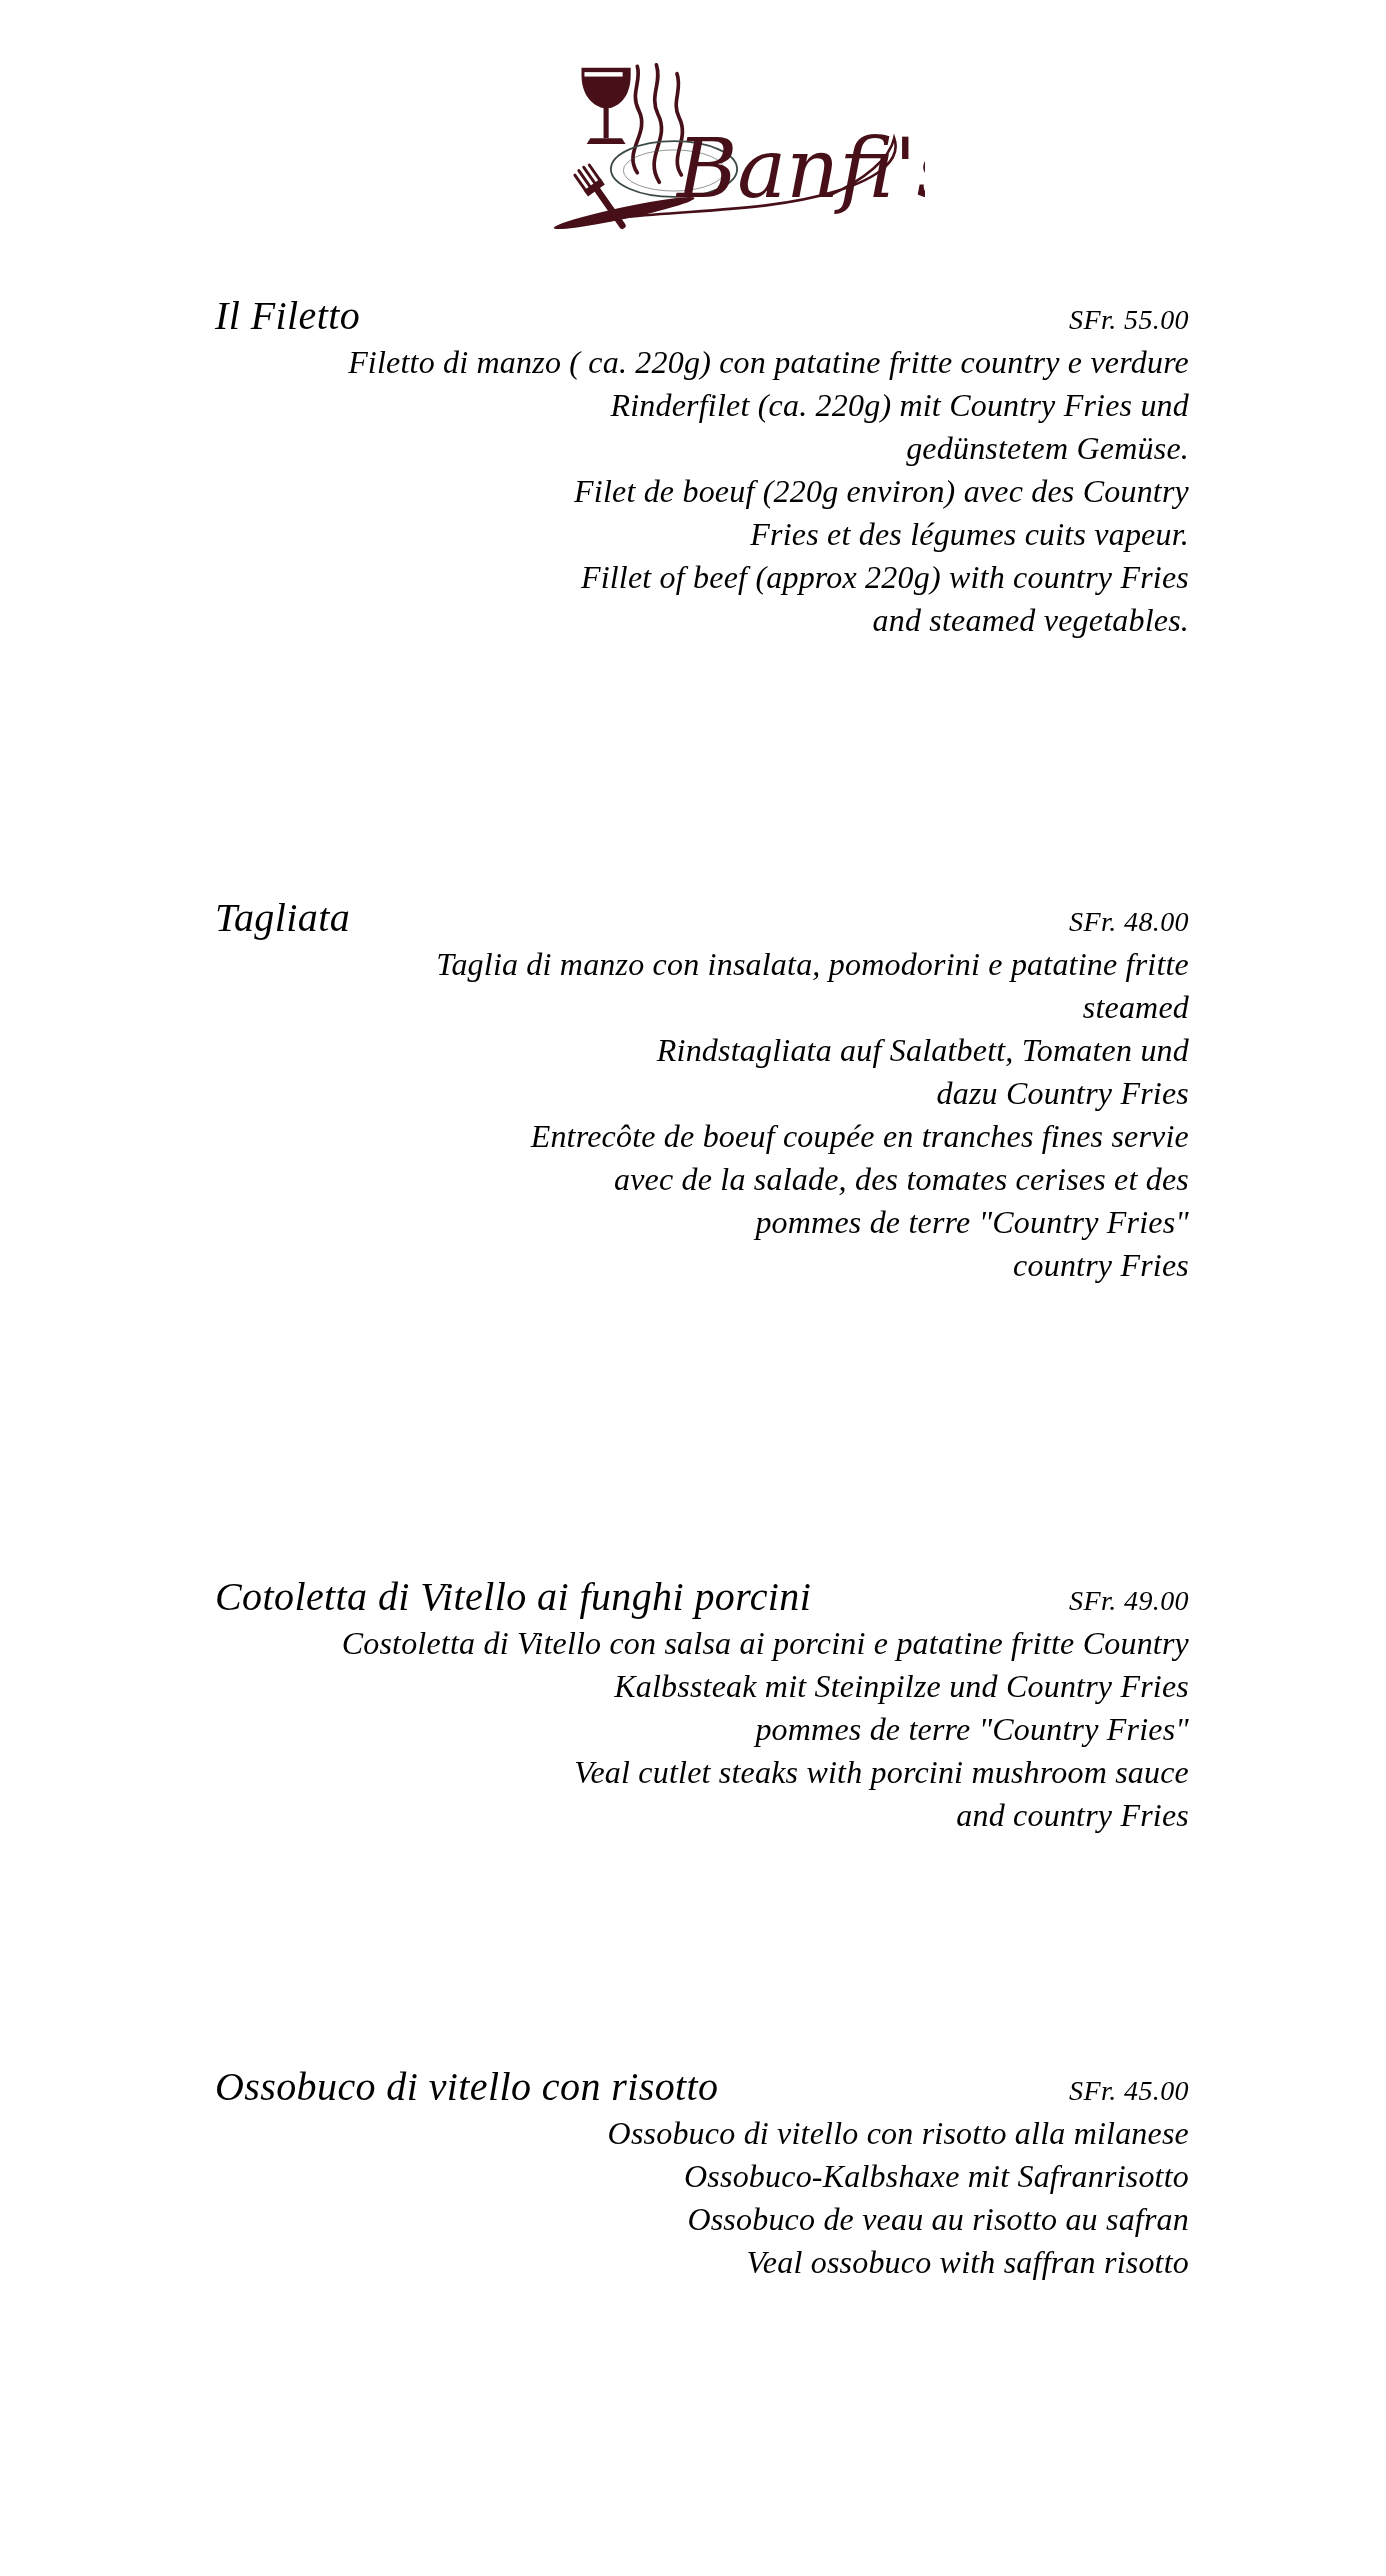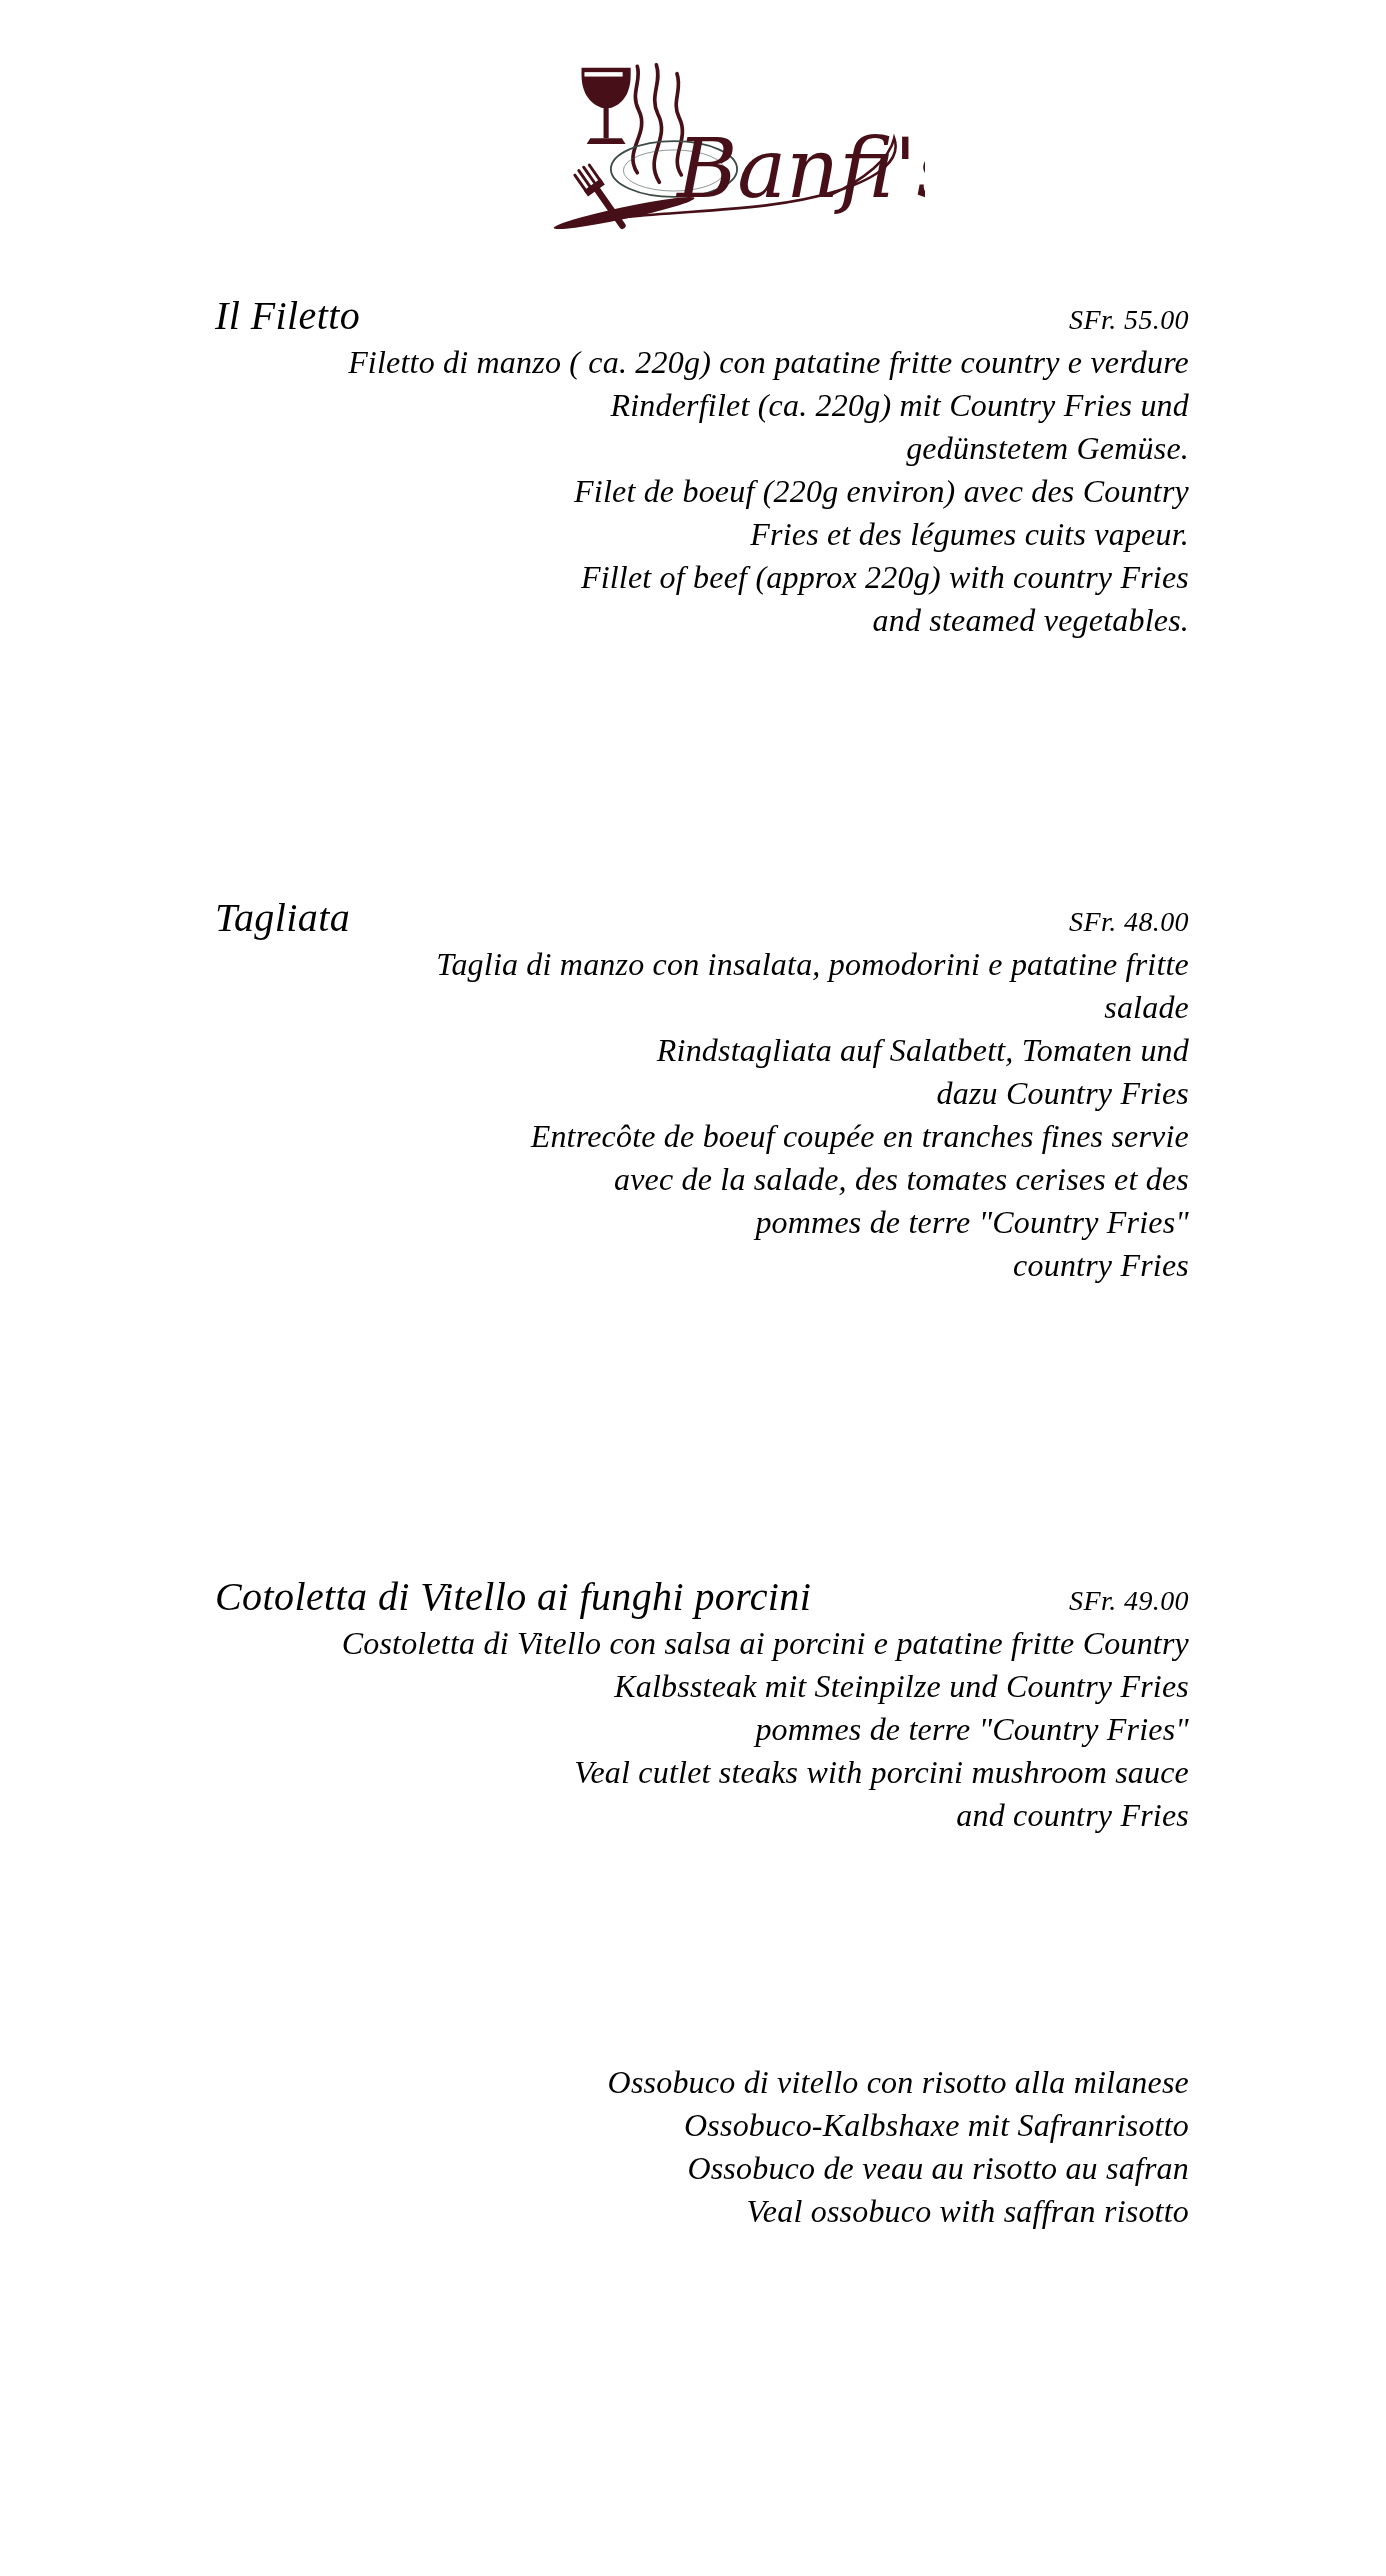--- a/index.html
+++ b/index.html
@@ -120,21 +120,21 @@
     </div>
   </div>
 
   <div class="menu-section s2">
     <div class="sec-head">
       <span class="item-name">Tagliata</span>
       <span class="item-price">SFr. 48.00</span>
     </div>
     <div>
       <div class="desc-line">Taglia di manzo con insalata, pomodorini e patatine fritte</div>
-      <div class="desc-line">salade</div>
+      <div class="desc-line">steamed</div>
       <div class="desc-line">Rindstagliata auf Salatbett, Tomaten und</div>
       <div class="desc-line">dazu Country Fries</div>
       <div class="desc-line">Entrecôte de boeuf coupée en tranches fines servie</div>
       <div class="desc-line">avec de la salade, des tomates cerises et des</div>
       <div class="desc-line">pommes de terre "Country Fries"</div>
       <div class="desc-line">country Fries</div>
     </div>
   </div>
 
   <div class="menu-section s3">
@@ -145,20 +145,24 @@
     <div>
       <div class="desc-line">Costoletta di Vitello con salsa ai porcini e patatine fritte Country</div>
       <div class="desc-line">Kalbssteak mit Steinpilze und Country Fries</div>
       <div class="desc-line">pommes de terre "Country Fries"</div>
       <div class="desc-line">Veal cutlet steaks with porcini mushroom sauce</div>
       <div class="desc-line">and country Fries</div>
     </div>
   </div>
 
   <div class="menu-section s4">
+    <div class="sec-head">
+      <span class="item-name">Ossobuco di vitello con risotto</span>
+      <span class="item-price">SFr. 45.00</span>
+    </div>
     <div>
       <div class="desc-line">Ossobuco di vitello con risotto alla milanese</div>
       <div class="desc-line">Ossobuco-Kalbshaxe mit Safranrisotto</div>
       <div class="desc-line">Ossobuco de veau au risotto au safran</div>
       <div class="desc-line">Veal ossobuco with saffran risotto</div>
     </div>
   </div>
 
 </div>
 

